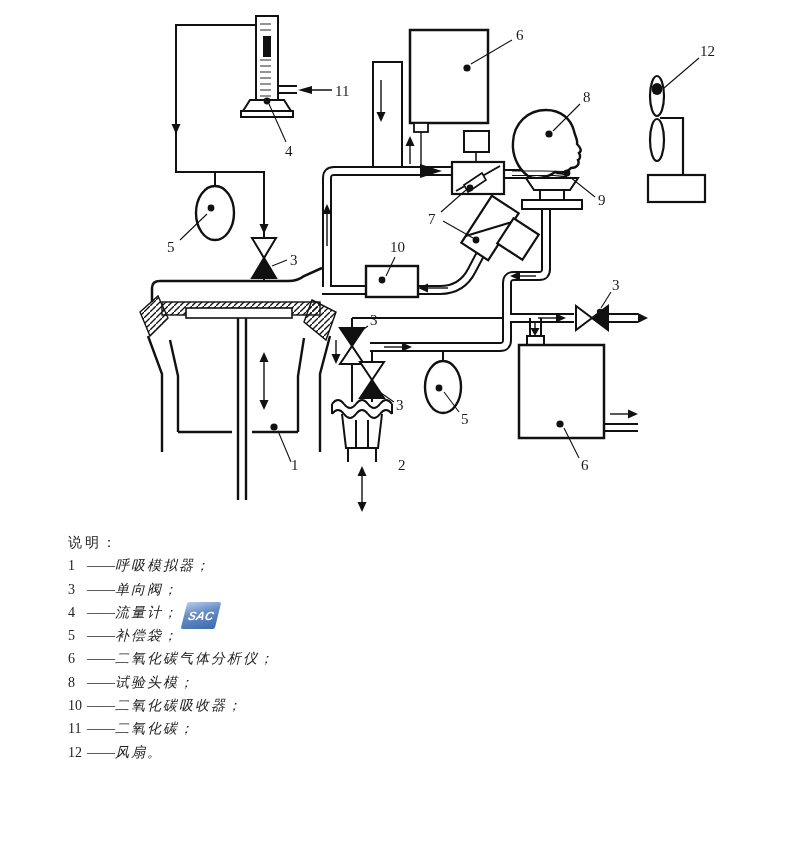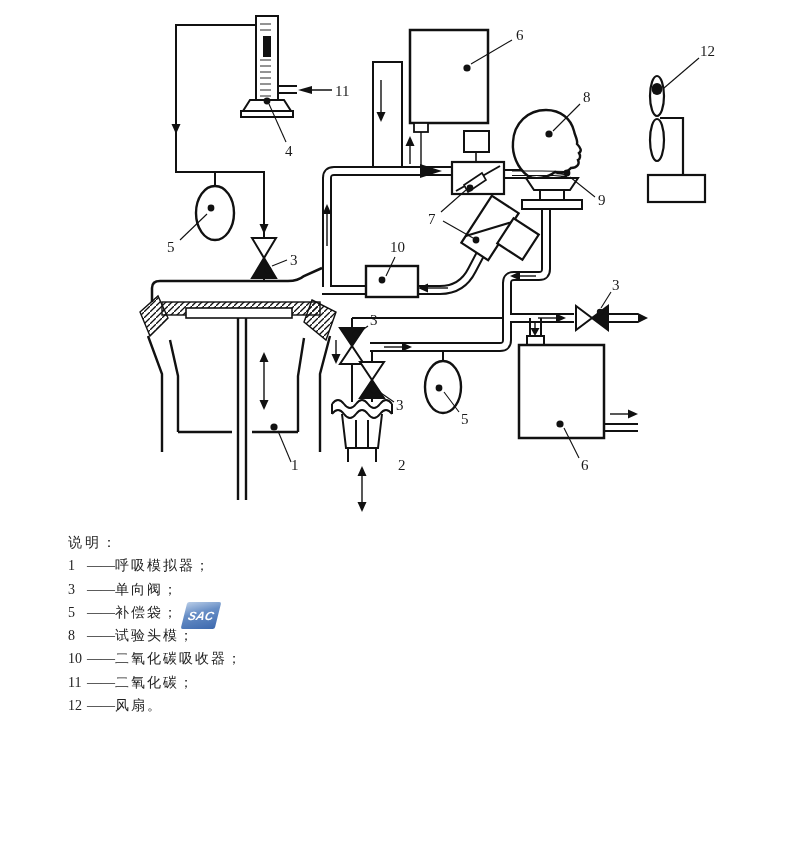--- a/index.html
+++ b/index.html
@@ -3,21 +3,21 @@
 <meta charset="utf-8">
 <style>
   html,body{margin:0;padding:0;background:#fff;}
   #stage{position:relative;width:806px;height:846px;background:#ffffff;overflow:hidden;
          font-family:"Liberation Serif", serif;}
   svg text{font-family:"Liberation Serif", serif;font-size:15px;fill:#1a1a1a;}
   .legend{position:absolute;left:68px;top:531px;font-size:14px;color:#222;
           line-height:23.3px;}
   .lg-title{letter-spacing:3px;}
   .lg-num{display:inline-block;width:19px;}
-  .lg-label{letter-spacing:2px;}
+  .lg-label{letter-spacing:2px;font-style:italic;}
   .lg-dash{letter-spacing:0;}
   .watermark{position:absolute;left:184px;top:602px;width:34px;height:27px;
     background:linear-gradient(165deg,#b3c9e6 0%,#5c86c2 40%,#2d5da8 100%);
     transform:skew(-14deg);border-radius:2px;display:flex;align-items:center;
     justify-content:center;color:#fff;font-style:italic;font-weight:bold;
     font-size:12px;font-family:"Liberation Sans",sans-serif;opacity:.92;}
 </style>
 </head>
 <body>
 
@@ -302,20 +302,22 @@
 
 <div class="watermark">
   <span>SAC</span>
 </div>
 
 
 <div class="legend">
   <div class="lg-title">说明：</div>
   <div class="lg-row"><span class="lg-num">1</span><span class="lg-dash">——</span><span class="lg-label">呼吸模拟器；</span></div>
   <div class="lg-row"><span class="lg-num">3</span><span class="lg-dash">——</span><span class="lg-label">单向阀；</span></div>
+  <div class="lg-row"><span class="lg-num">4</span><span class="lg-dash">——</span><span class="lg-label">流量计；</span></div>
   <div class="lg-row"><span class="lg-num">5</span><span class="lg-dash">——</span><span class="lg-label">补偿袋；</span></div>
+  <div class="lg-row"><span class="lg-num">6</span><span class="lg-dash">——</span><span class="lg-label">二氧化碳气体分析仪；</span></div>
   <div class="lg-row"><span class="lg-num">8</span><span class="lg-dash">——</span><span class="lg-label">试验头模；</span></div>
   <div class="lg-row"><span class="lg-num">10</span><span class="lg-dash">——</span><span class="lg-label">二氧化碳吸收器；</span></div>
   <div class="lg-row"><span class="lg-num">11</span><span class="lg-dash">——</span><span class="lg-label">二氧化碳；</span></div>
   <div class="lg-row"><span class="lg-num">12</span><span class="lg-dash">——</span><span class="lg-label">风扇。</span></div>
 </div>
 
 </div>
 
 </body></html>

